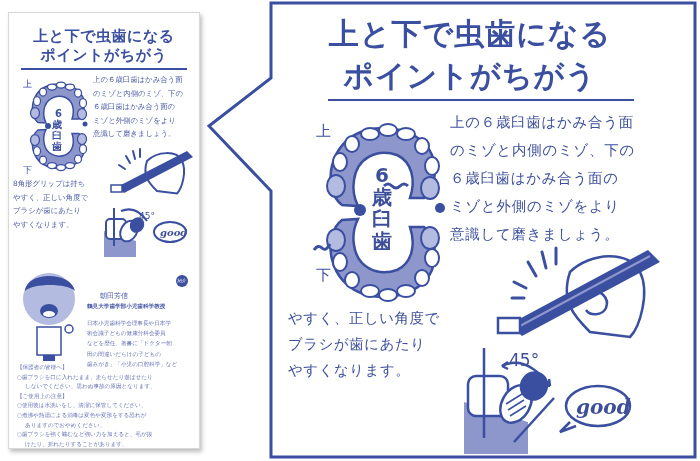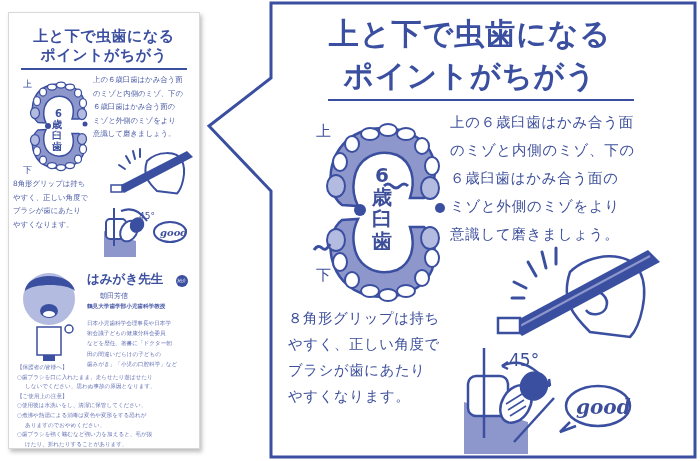--- a/index.html
+++ b/index.html
@@ -134,21 +134,20 @@
 
   <svg class="doctor" width="66" height="98" viewBox="0 0 66 98">
     <circle cx="30" cy="32" r="26" fill="#b4bbe0"></circle>
     <path d="M6 24 C8 4 52 4 56 24 C48 16 14 16 6 24 Z" fill="#3b4fa0"></path>
     <ellipse cx="30" cy="44" rx="9" ry="7" fill="#3b4fa0"></ellipse>
     <ellipse cx="30" cy="47" rx="6" ry="3" fill="#fff"></ellipse>
     <rect x="18" y="60" width="24" height="28" fill="#fff" stroke="#3b4fa0" stroke-width="1.5"></rect>
     <circle cx="50" cy="62" r="4" fill="#fff" stroke="#3b4fa0" stroke-width="1.5"></circle>
     <rect x="24" y="88" width="12" height="6" fill="#3b4fa0"></rect>
   </svg>
-  <div class="doc-name">はみがき先生</div>
   <div class="doc-badge">紹介</div>
   <div class="doc-person">朝田芳信</div>
   <div class="doc-title">鶴見大学歯学部小児歯科学教授</div>
   <div class="doc-bio">
     <div>日本小児歯科学会理事長や日本学</div>
     <div>術会議子どもの健康分科会委員</div>
     <div>などを歴任。著書に「ドクター朝</div>
     <div>田の間違いだらけの子どもの</div>
     <div>歯みがき」「小児の口腔科学」など</div>
   </div>
@@ -232,21 +231,20 @@
     <g stroke="#3b4fa0" stroke-width="3" stroke-linecap="round">
       <line x1="38" y1="30" x2="46" y2="44"></line>
         <line x1="52" y1="20" x2="56" y2="36"></line>
         <line x1="66" y1="16" x2="66" y2="32"></line>
         <line x1="24" y1="50" x2="36" y2="56"></line>
         <line x1="22" y1="66" x2="34" y2="66"></line>
     </g>
   </svg>
 
   <div class="grip-text">
-    <div>８角形グリップは持ち</div>
     <div>やすく、正しい角度で</div>
     <div>ブラシが歯にあたり</div>
     <div>やすくなります。</div>
   </div>
 
   <div class="deg">45°</div>
   <svg class="angle" width="180" height="112" viewBox="0 0 180 112">
     <path d="M6 60 L6 112 L70 112 L70 80 Z" fill="#8e97cc"></path>
     <rect x="10" y="34" width="40" height="40" rx="8" fill="#fff" stroke="#3b4fa0" stroke-width="2.5"></rect>
     <line x1="26" y1="6" x2="26" y2="96" stroke="#3b4fa0" stroke-width="2.5"></line>

